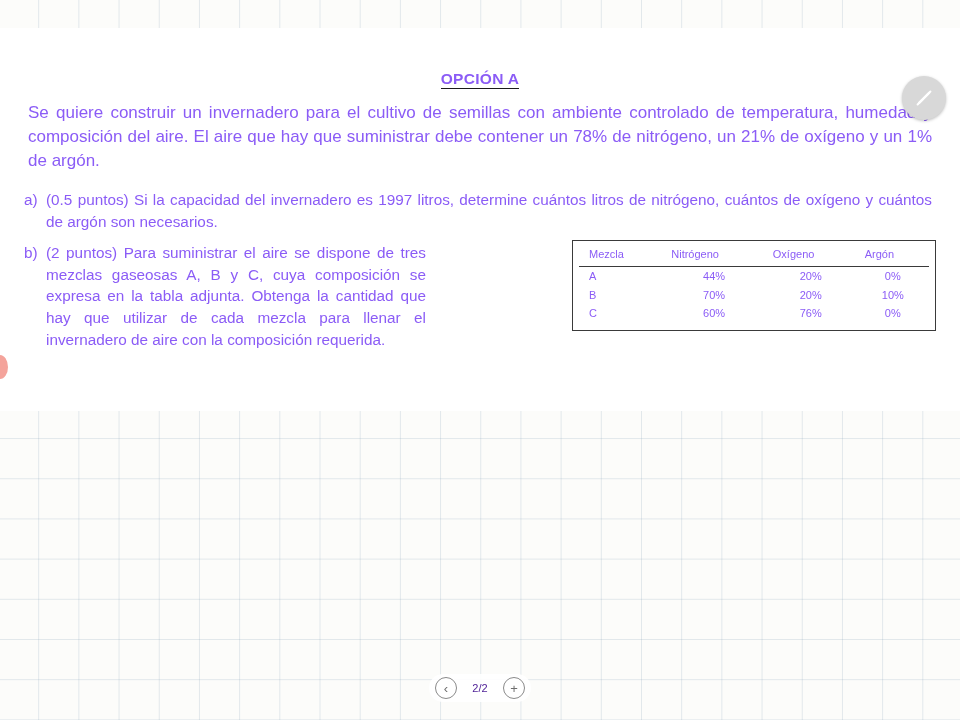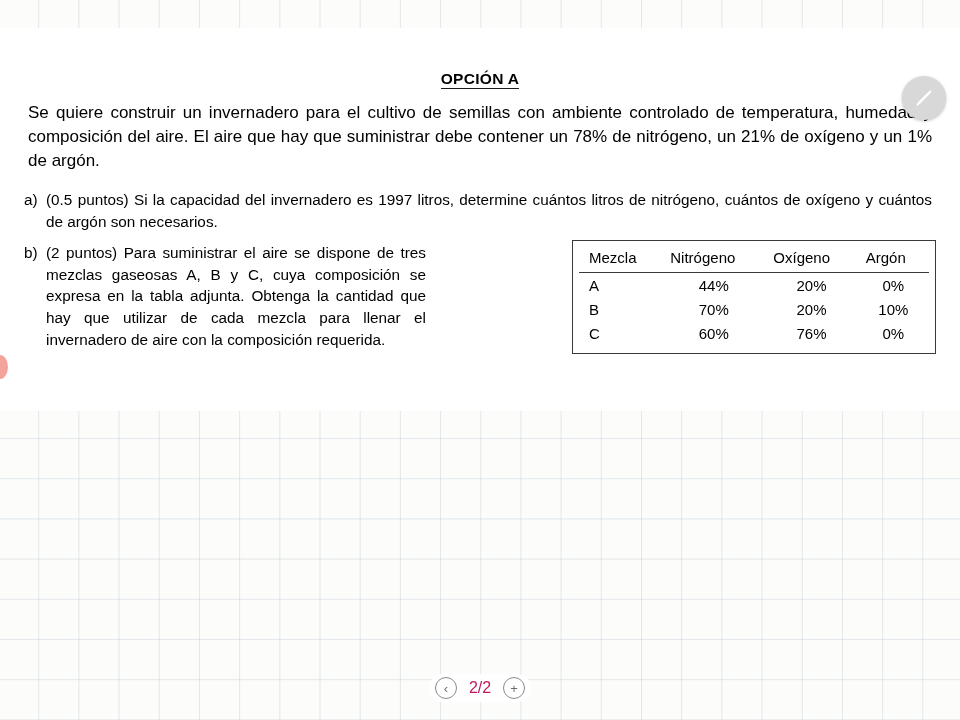--- a/index.html
+++ b/index.html
@@ -45,21 +45,21 @@
     width: 16px; height: 24px;
     background: #f4a39b;
     border-radius: 50%;
   }
 
   
   #content {
     position: absolute;
     left: 0; top: 28px;
     width: 960px;
-    color: #000000;
+    color: #8b5cf6;
   }
 
   .opcion {
     text-align: center;
     font-weight: bold;
     font-size: 15.5px;
     letter-spacing: 0.3px;
     margin-top: 42px;
   }
   .opcion span {
@@ -115,21 +115,21 @@
 
   
   #mix-table {
     position: absolute;
     left: 526px;
     top: -2px;
     width: 364px;
     background: #ffffff;
     border: 1.3px solid #3a3a3a;
     padding: 5px 6px 7px 6px;
-    font-size: 15px;
+    font-size: 11px;
   }
   #mix-table table {
     border-collapse: collapse;
     width: 100%;
   }
   #mix-table th {
     font-weight: normal;
     padding: 1px 8px 4px 8px;
     text-align: left;
     border-bottom: 1.2px solid #3a3a3a;
@@ -182,22 +182,22 @@
     display: flex;
     align-items: center;
     justify-content: center;
     font-size: 13px;
     line-height: 1;
     background: #ffffff;
     cursor: pointer;
     user-select: none;
   }
   #page-indicator {
-    font-size: 16px;
-    color: #be185d;
+    font-size: 11px;
+    color: #4c1d95;
     min-width: 26px;
     text-align: center;
   }
 </style>
 </head>
 <body>
 
 <div id="page">
 
   <div id="grid"></div>

